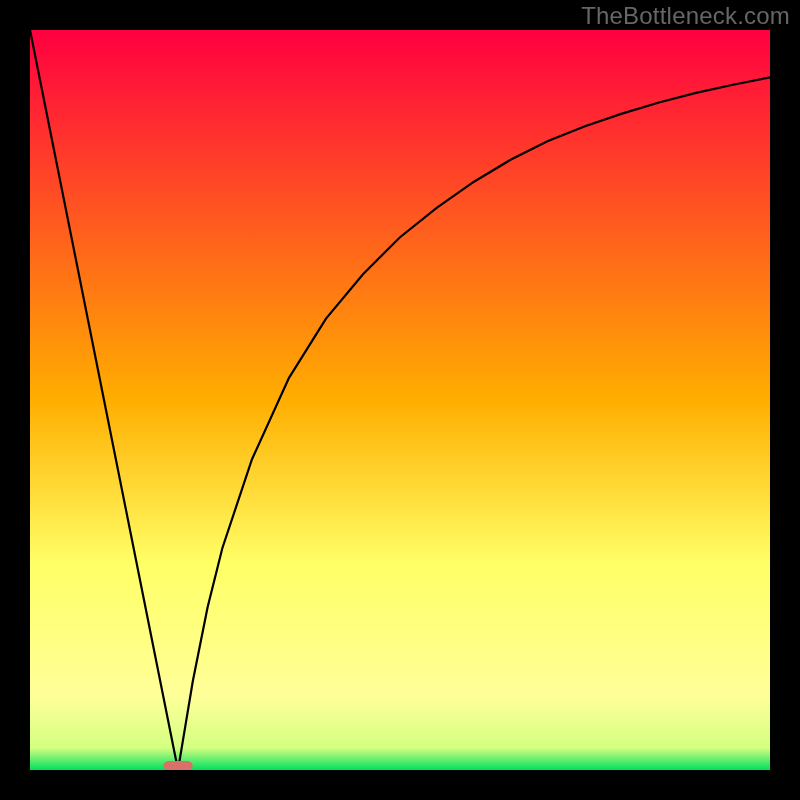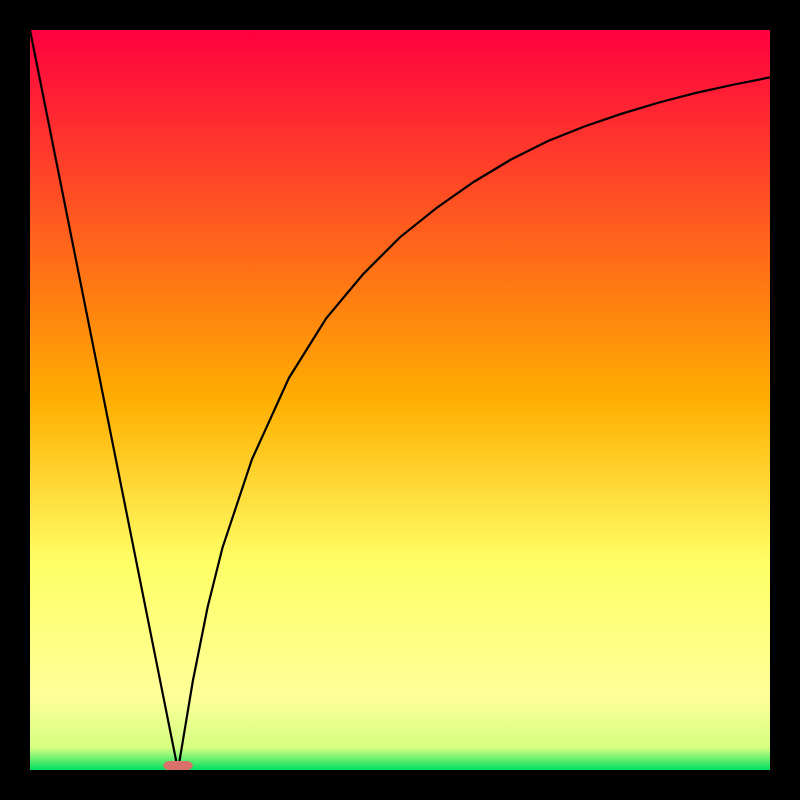--- a/index.html
+++ b/index.html
@@ -28,20 +28,21 @@
   }
   svg.chart {
     position: absolute;
     top: 0;
     left: 0;
   }
 </style>
 </head>
 <body>
 <div class="container">
+  <div class="watermark">TheBottleneck.com</div>
   <svg class="chart" width="800" height="800" viewBox="0 0 800 800">
     <defs>
       <linearGradient id="bg-grad" x1="0" y1="0" x2="0" y2="1">
         <stop id="g0" offset="0%" stop-color="#ff0040"></stop>
         <stop id="g1" offset="50%" stop-color="#ffae00"></stop>
         <stop id="g2" offset="72%" stop-color="#ffff66"></stop>
         <stop id="g3" offset="90%" stop-color="#ffff99"></stop>
         <stop id="g4" offset="97%" stop-color="#d4ff80"></stop>
         <stop id="g5" offset="100%" stop-color="#00e060"></stop>
       </linearGradient>

